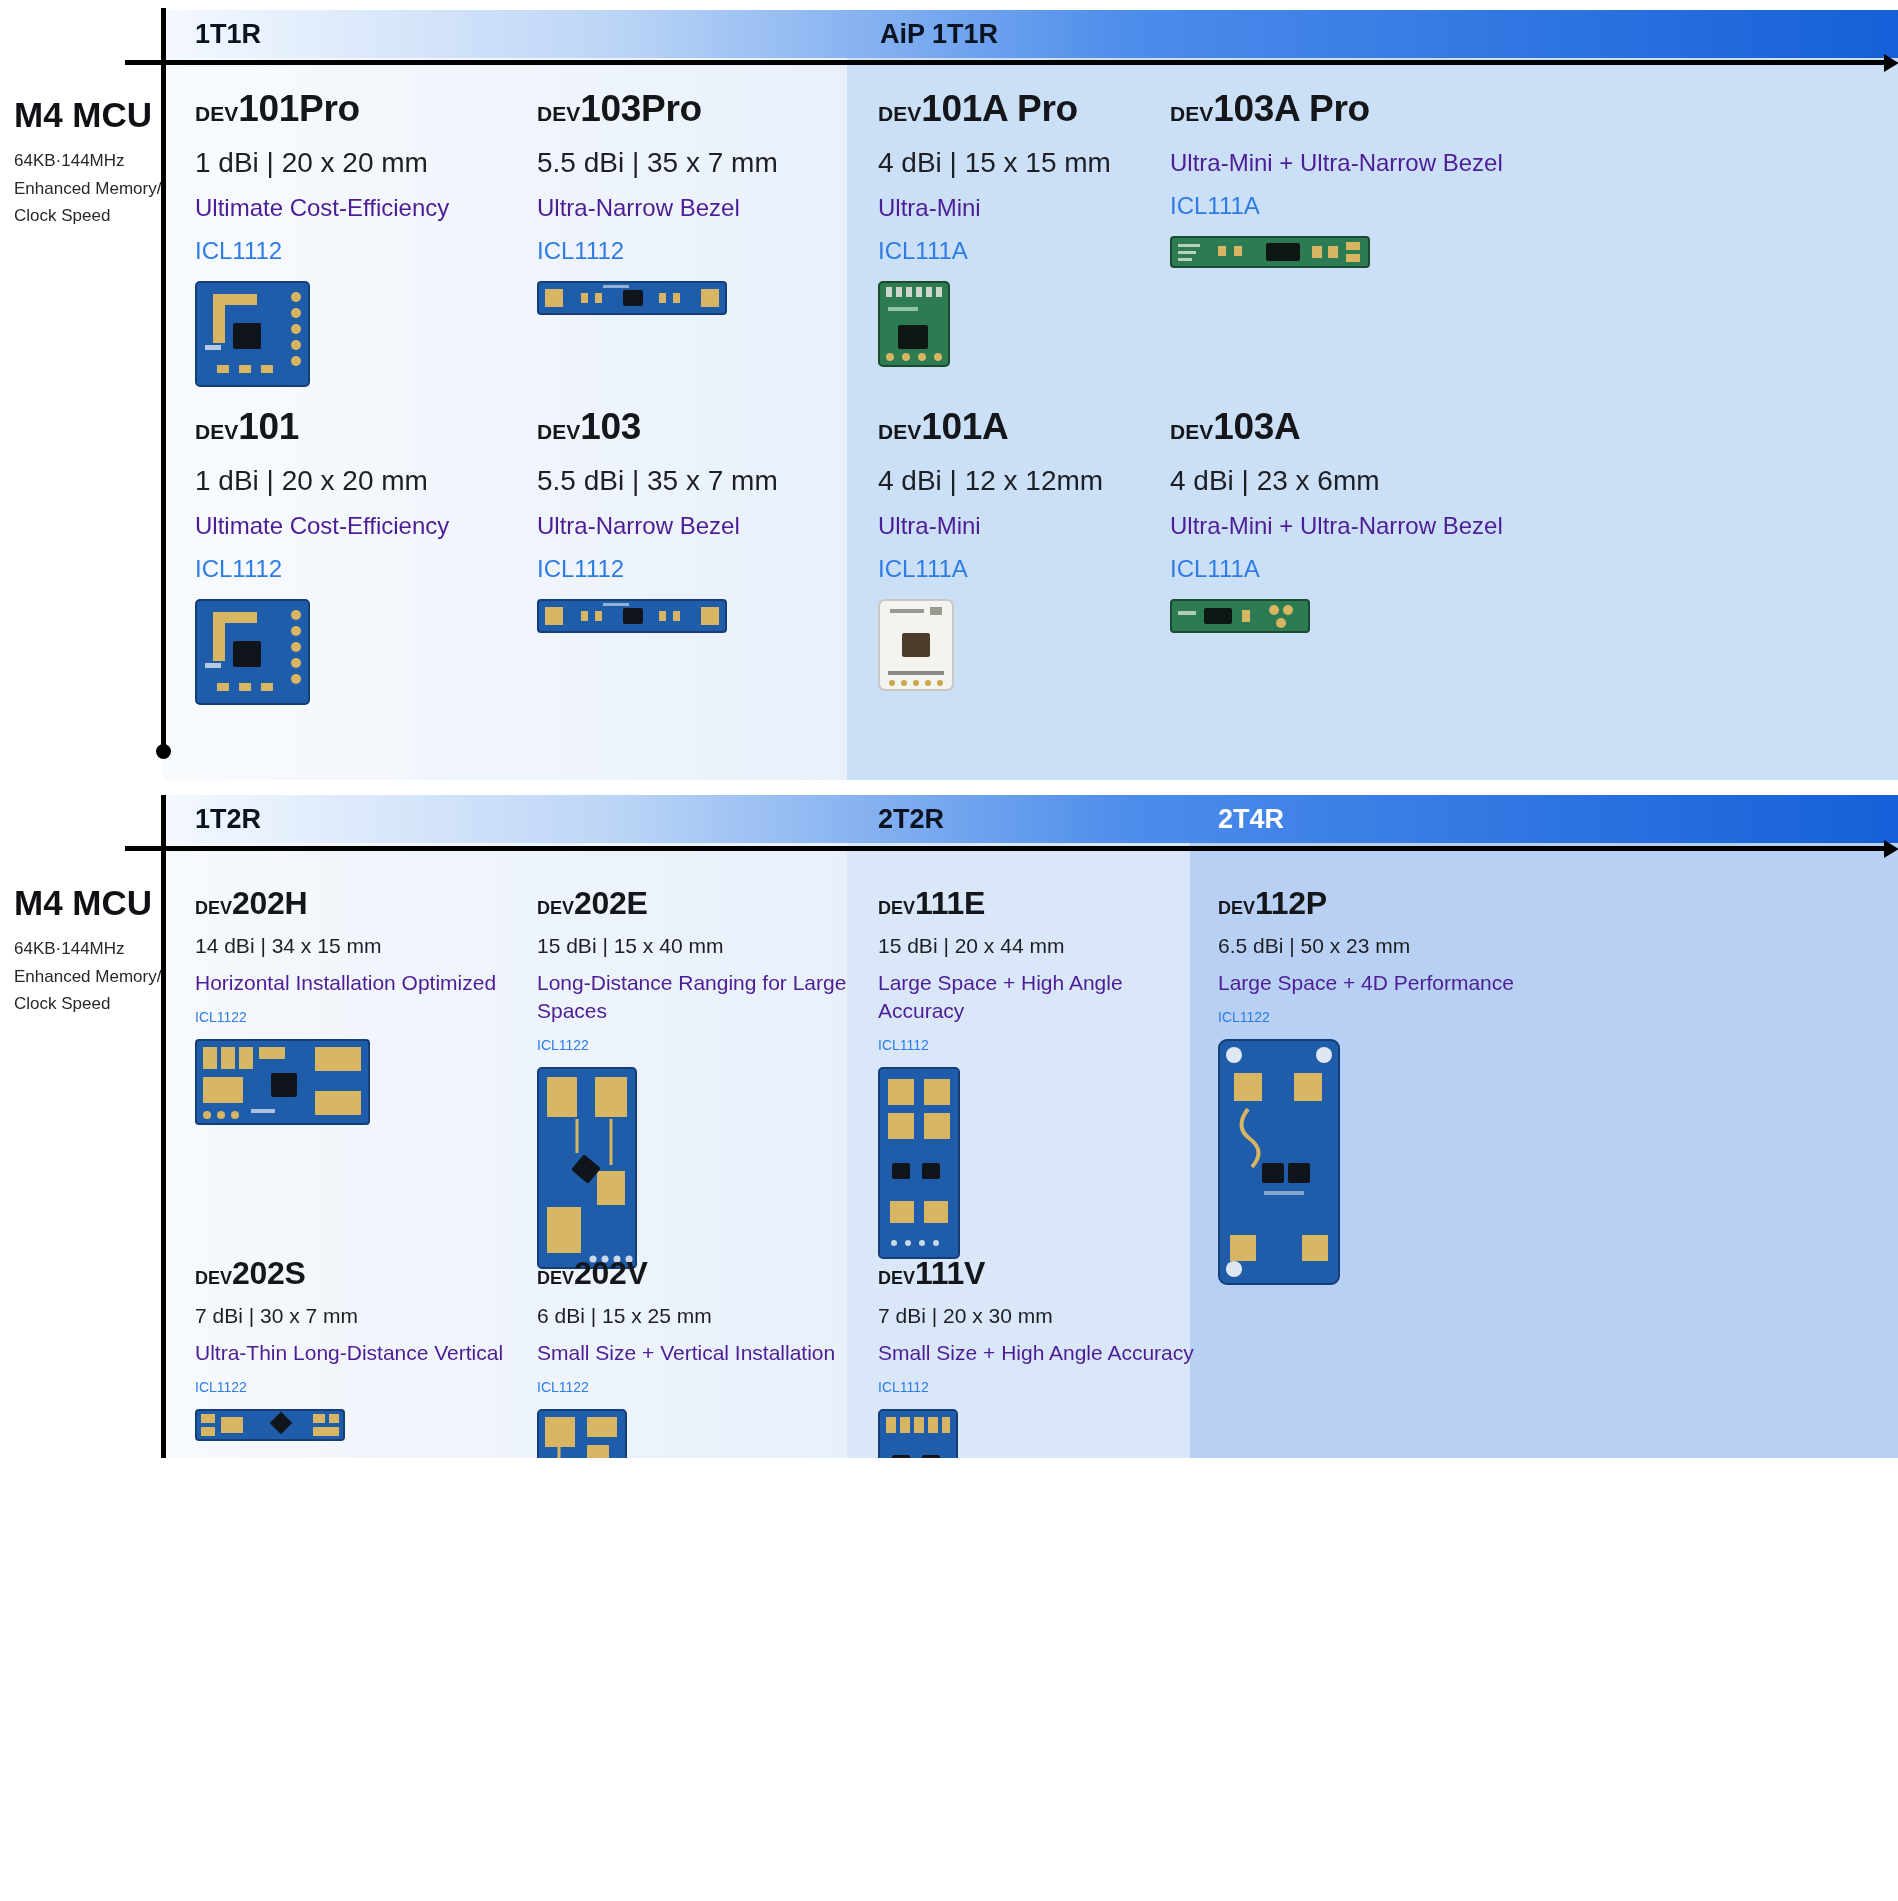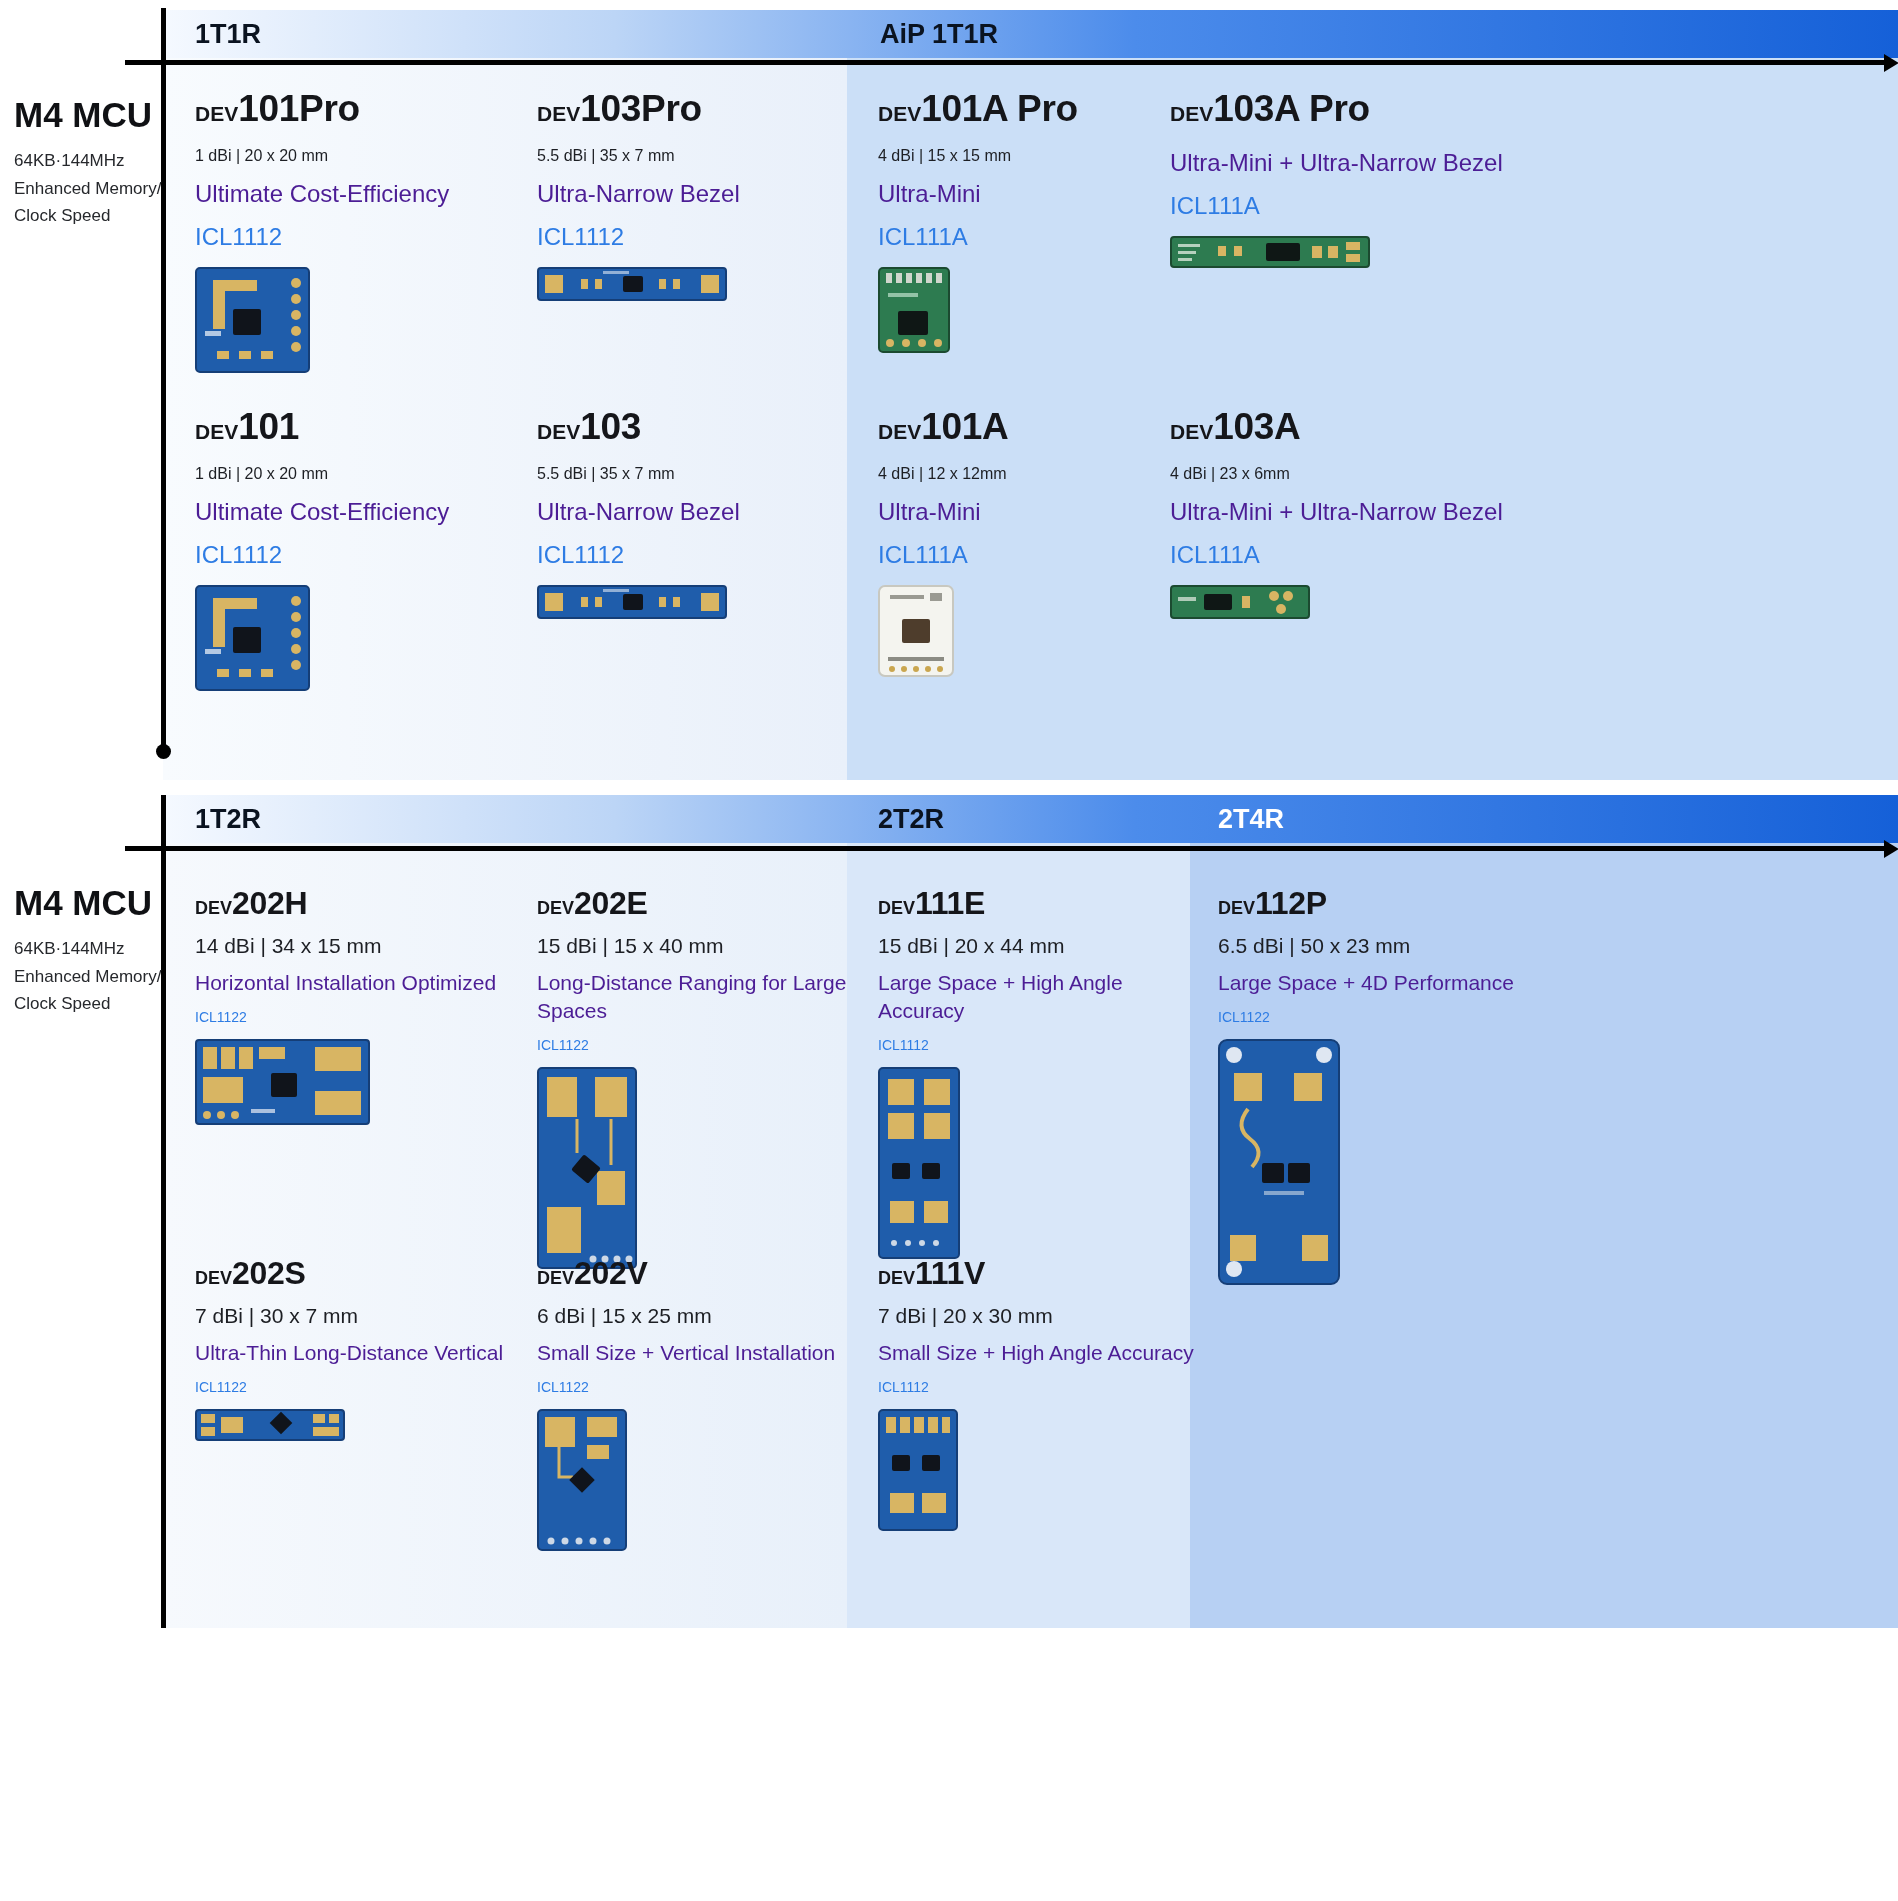--- a/index.html
+++ b/index.html
@@ -1,17 +1,17 @@
 <!DOCTYPE html>
 <html style="--link: #2e7ce4; --bar_start: #f5f9ff; --bar_mid: #4c8ceb; --bar_end: #1560d8; --panel_aip: #cbdff7; --panel_2t2r: #d9e7f9; --panel_2t4r: #b7d0f3; --axis: #000000; --pcb_blue: #1f5dab; --pcb_green: #2d7b50; --pcb_gold: #d8b563;"><head>
 <meta charset="utf-8">
 <style>
   html,body{margin:0;padding:0;background:#fff;}
   body{font-family:"Liberation Sans",sans-serif;color:#17181c;}
-  .canvas{position:relative;width:1898px;height:1628px;background:#fff;overflow:hidden;}
+  .canvas{position:relative;width:1898px;height:1458px;background:#fff;overflow:hidden;}
   .sec{position:absolute;left:0;width:1898px;}
   .sec1{top:0;height:795px;}
   .sec2{top:795px;height:1106px;}
 
   
   .bar{position:absolute;left:163px;right:0;height:48px;
        background:linear-gradient(90deg,var(--bar_start,#f5f9ff) 0%,#bcd5f6 26%,var(--bar_mid,#4c8ceb) 56%,var(--bar_end,#1560d8) 100%);}
   .sec1 .bar{top:10px;}
   .sec2 .bar{top:0;}
   .albl{position:absolute;top:50%;transform:translateY(-50%);font-size:27px;font-weight:700;color:#0a1320;white-space:nowrap;}
@@ -53,21 +53,21 @@
 
   
   .grid{position:absolute;left:195px;right:0;display:grid;z-index:2;}
   .grid1{top:88px;grid-template-columns:342px 341px 292px 1fr;grid-template-rows:318px auto;}
   .grid2{top:90px;grid-template-columns:342px 341px 340px 1fr;grid-template-rows:370px auto;}
 
   .card{position:relative;padding-right:8px;}
   .pname{font-weight:700;color:#15161a;margin:0 0 16px;line-height:1.15;}
   .dev{font-size:21px;}
   .num{font-size:37px;letter-spacing:-0.3px;}
-  .spec{font-size:16px;color:#1d1f24;margin:0 0 13px;}
+  .spec{font-size:28px;color:#1d1f24;margin:0 0 13px;}
   .tagline{font-size:24px;color:#4c1d95;margin:0 0 13px;line-height:1.35;}
   .chipwrap{margin:0 0 16px;}
   .chip{font-size:24px;color:var(--link,#2e7ce4);text-decoration:none;cursor:pointer;}
   .pcb{margin-top:2px;line-height:0;}
 
   .sec2 .pname{margin-bottom:12px;}
   .sec2 .dev{font-size:18px;}
   .sec2 .num{font-size:32px;}
   .sec2 .spec{font-size:21px;margin-bottom:11px;}
   .sec2 .tagline{font-size:21px;margin-bottom:11px;}

